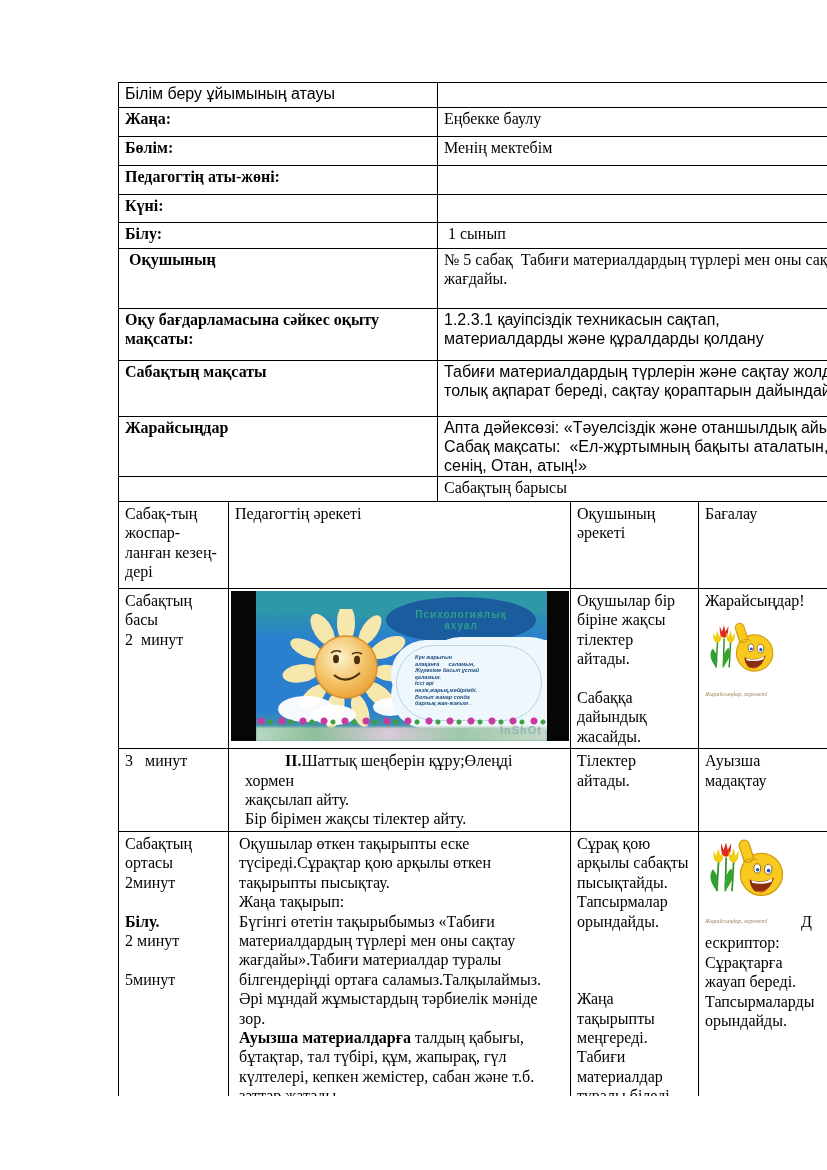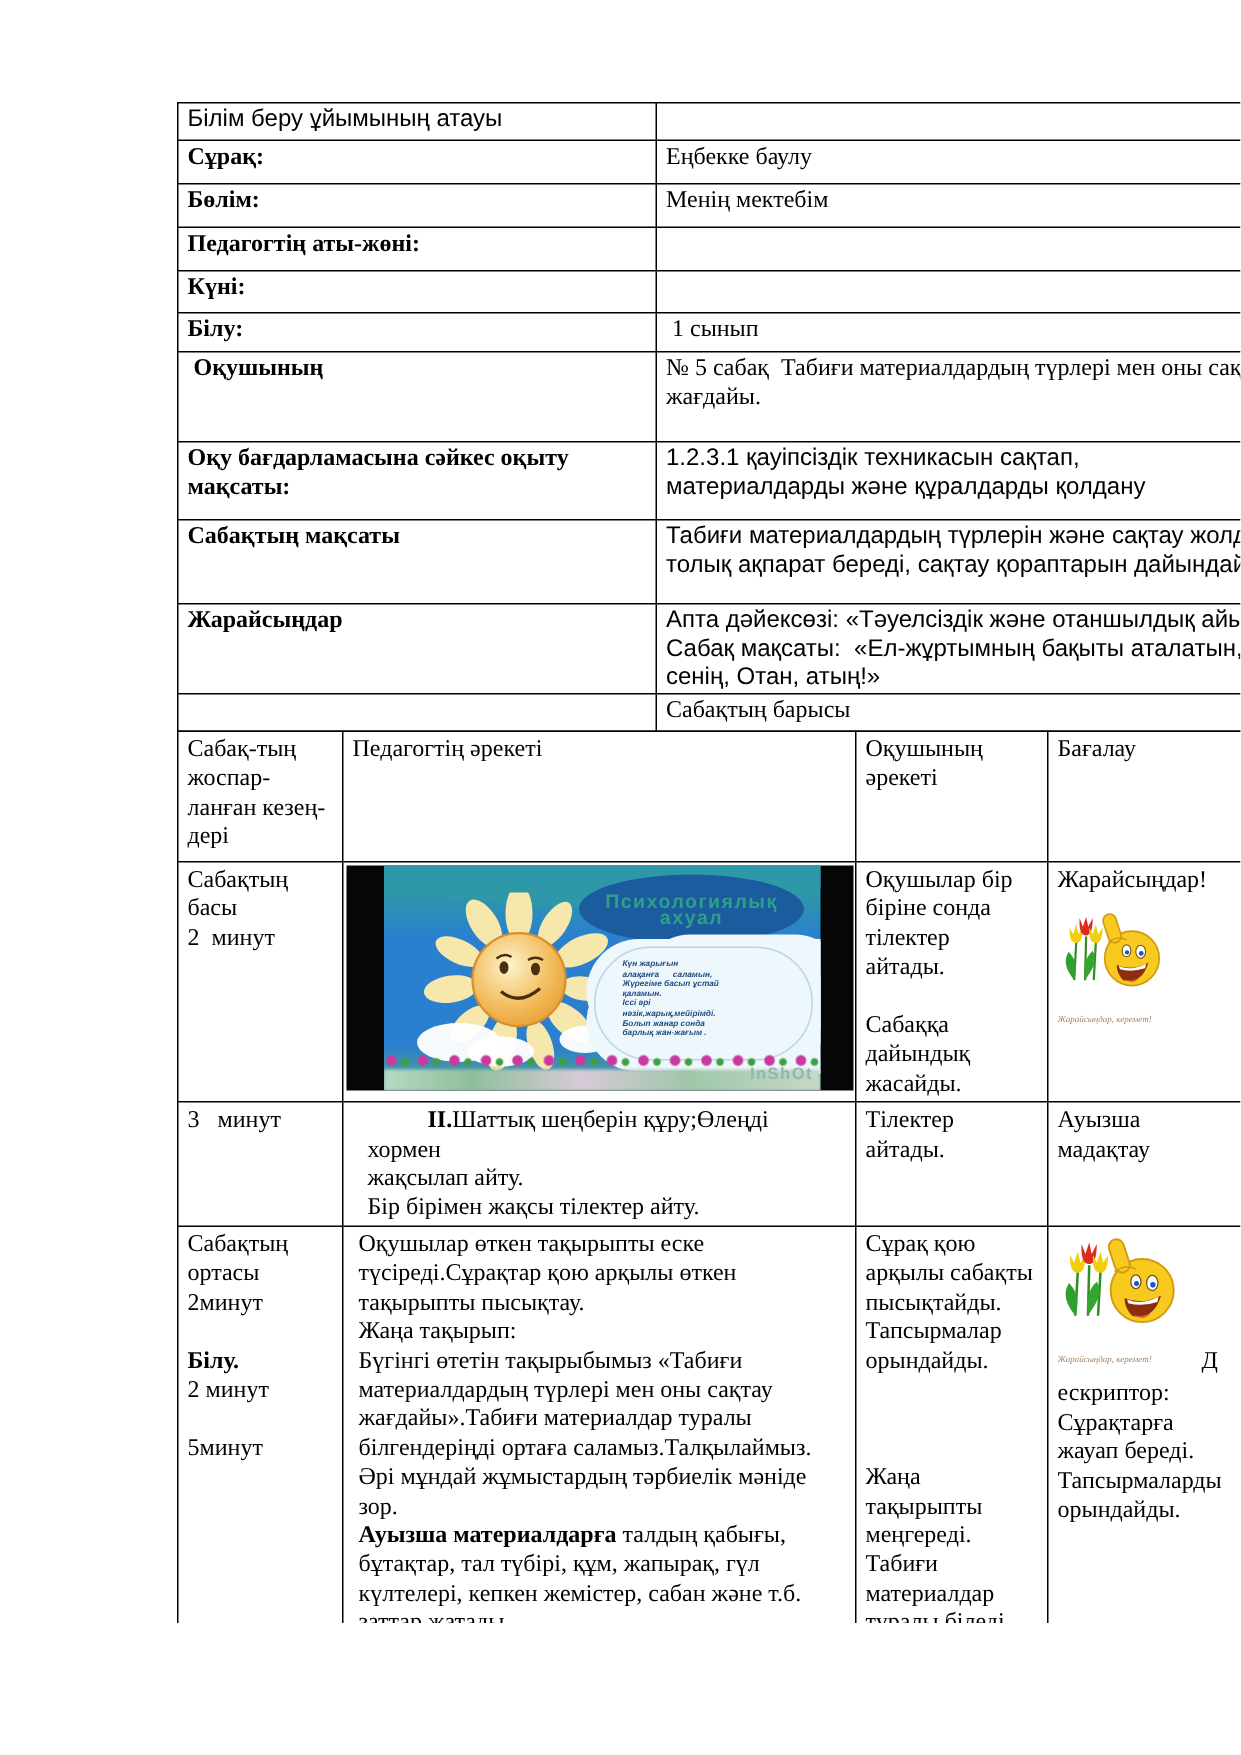--- a/index.html
+++ b/index.html
@@ -1,18 +1,18 @@
 <!DOCTYPE html>
 <html><head>
 <meta charset="utf-8">
 <style>
   html,body{margin:0;padding:0;background:#ffffff;}
   .page{position:relative;width:827px;height:1170px;background:#ffffff;overflow:hidden;
         font-family:"Liberation Serif",serif;color:#000;}
-  .clip{position:absolute;left:118px;top:68px;width:709px;height:1014px;overflow:hidden;}
+  .clip{position:absolute;left:118px;top:82px;width:709px;height:1014px;overflow:hidden;}
   table.t{border-collapse:collapse;table-layout:fixed;width:730px;font-family:"Liberation Serif",serif;}
   .t td{border:1px solid #000;vertical-align:top;padding:1px 6px;font-size:16px;line-height:19px;
         color:#000;overflow:hidden;}
   table.plan{margin-top:-1px;}
   .plan td{line-height:19.4px;padding:2px 6px;}
   .prew{white-space:pre-wrap;}
   .pre{white-space:pre;}
   .b{font-weight:bold;}
   .sans{font-family:"Liberation Sans",sans-serif;}
   .f13{font-size:13.5px;line-height:17px;}
@@ -25,21 +25,21 @@
 
   
   .slide{position:relative;width:338px;height:150px;background:#060606;margin-top:2px;overflow:hidden;}
   .scene{position:absolute;left:25px;top:0;width:291px;height:150px;overflow:hidden;
          background:linear-gradient(180deg,#35a2ad 0%,#2e97a8 12%,#2a80cf 32%,#2a80cf 80%,#3d8fae 88%,#6fae9f 100%);}
   .scene .band{position:absolute;left:-20px;top:-30px;width:340px;height:58px;border-radius:50%;
          background:#2e97a8;}
   .sun-svg{position:absolute;left:6px;top:18px;width:178px;height:120px;}
   .oval{position:absolute;left:130px;top:6px;width:150px;height:46px;background:#1a5c9e;border-radius:50%;
         display:flex;align-items:center;justify-content:center;text-align:center;}
-  .oval .ttl{font-family:"Liberation Sans",sans-serif;font-weight:bold;font-size:13px;line-height:11px;
+  .oval .ttl{font-family:"Liberation Sans",sans-serif;font-weight:bold;font-size:10px;line-height:11px;
         color:#2f9f8a;letter-spacing:1px;white-space:pre;}
   .bubble{position:absolute;left:140px;top:54px;width:144px;height:74px;background:#eef7fb;
         border-radius:42px;border:1px solid #b8d5e2;
         box-shadow:-8px -8px 0 -3px #eef7fb, 26px -12px 0 -4px #eef7fb, 58px -8px 0 -3px #eef7fb,
                    -10px 12px 0 -5px #eef7fb, 40px 14px 0 -5px #eef7fb;}
   .poem{position:absolute;left:18px;top:8px;font-family:"Liberation Sans",sans-serif;font-weight:bold;
         font-style:italic;font-size:5.5px;line-height:6.6px;color:#1f4d80;white-space:pre;}
   .flowers{position:absolute;left:0;bottom:14px;width:100%;height:12px;
         background-image:radial-gradient(circle at 5px 6px,#c93a9e 3px,rgba(0,0,0,0) 4px),
                          radial-gradient(circle at 14px 7px,#3f9f3f 2px,rgba(0,0,0,0) 3px);
@@ -101,21 +101,21 @@
       <colgroup>
           <col style="width:319px">
           <col style="width:411px">
         </colgroup>
       <tbody>
           <tr>
         <td style="height:22px" class="sans f13">Білім беру ұйымының атауы</td>
         <td></td>
       </tr>
       <tr>
-        <td style="height:26px" class="b">Сұрақ:</td>
+        <td style="height:26px" class="b">Жаңа:</td>
         <td>Еңбекке баулу</td>
       </tr>
       <tr>
         <td style="height:26px" class="b">Бөлім:</td>
         <td>Менің мектебім</td>
       </tr>
       <tr>
         <td style="height:26px" class="b">Педагогтің аты-жөні:</td>
         <td></td>
       </tr>
@@ -221,21 +221,21 @@
 Болып жанар сонда
 барлық жан-жағым .</div>
               </div>
               <div class="flowers"></div>
               <div class="grass"></div>
               <span class="wm">InShOt</span>
             </div>
           </div>
         </td>
         <td class="prew lh-s">Оқушылар бір
-біріне сонда
+біріне жақсы
 тілектер
 айтады.
 
 Сабаққа
 дайындық
 жасайды.</td>
         <td>
           <div class="prew">Жарайсыңдар!</div>
           <div class="gj gj-s">
             <svg viewBox="0 0 100 88">

